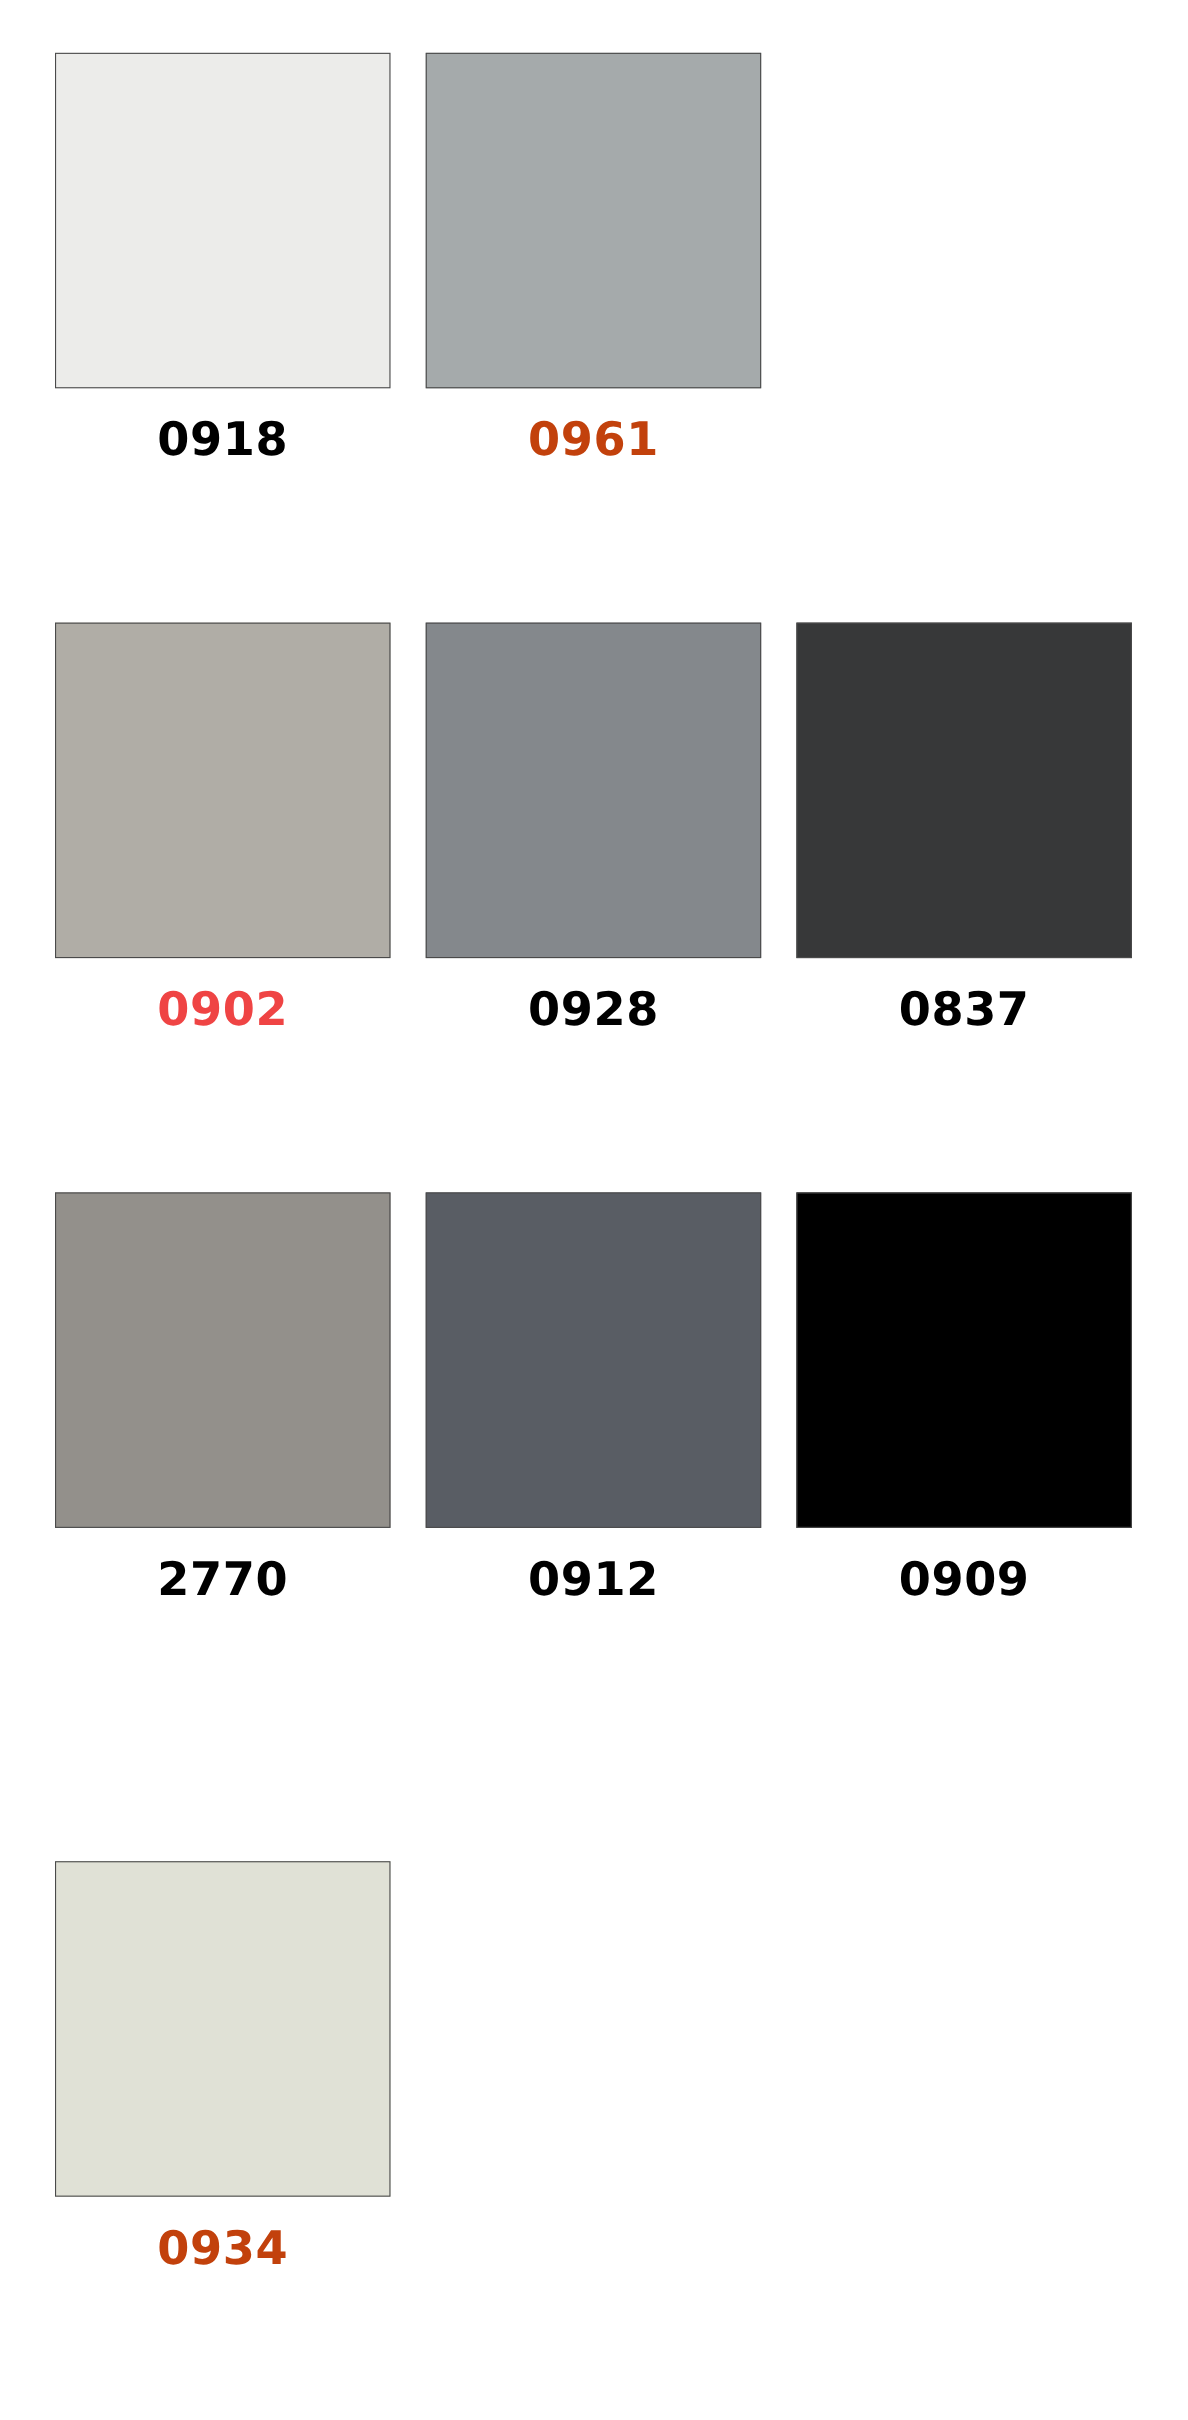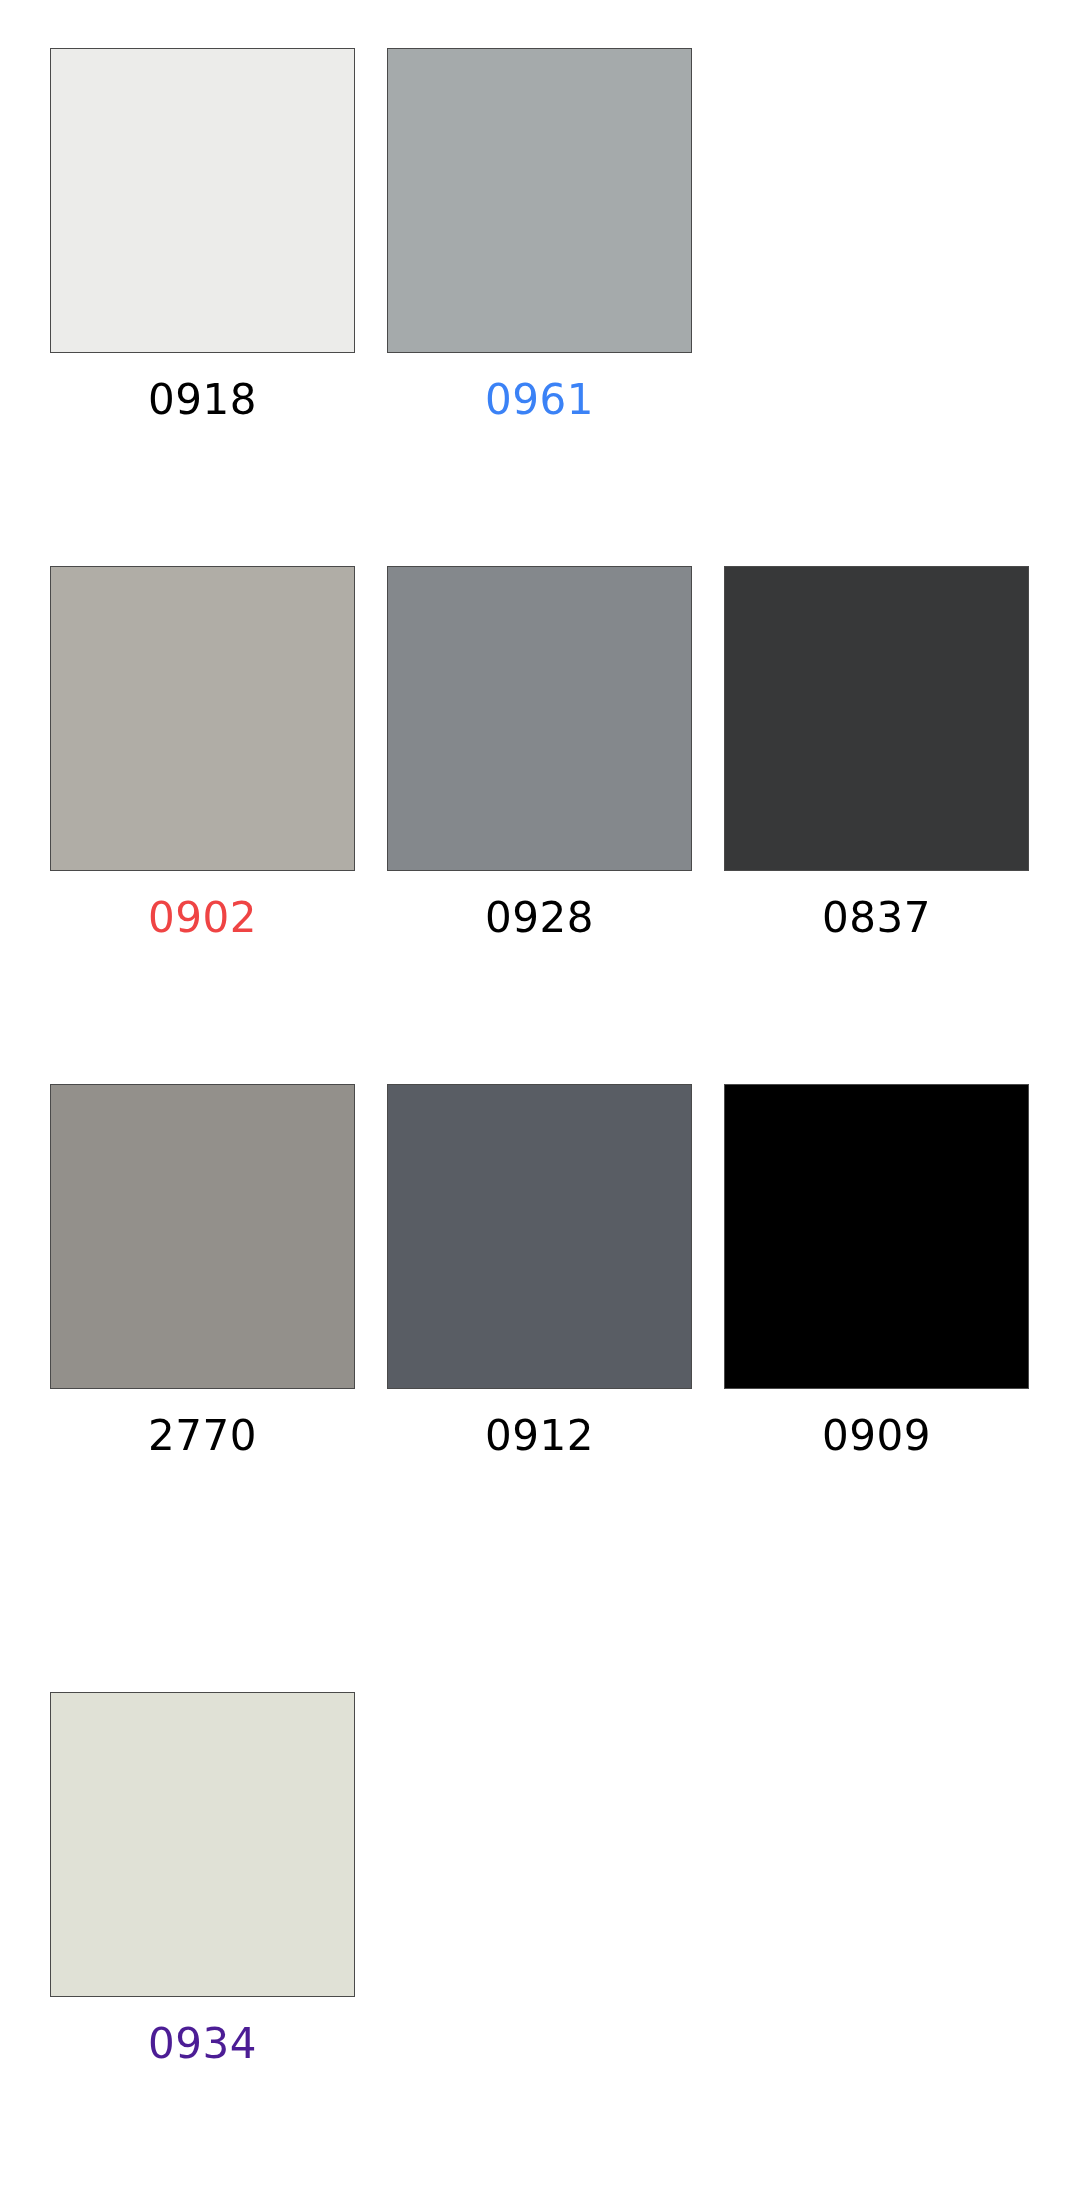--- a/index.html
+++ b/index.html
@@ -50,39 +50,39 @@
     border: 1px solid #4a4a4a;
   }
 
   .swatch-label {
     margin-top: 26px;
     font-size: 42px;
     line-height: 1;
     color: #000000;
     letter-spacing: 0.5px;
     text-align: center;
-    font-weight: 400;
+    font-weight: 700;
   }
 
   
   .row-gap-normal { height: 145px; grid-column: 1 / -1; }
   .row-gap-section { height: 235px; grid-column: 1 / -1; }
 </style>
 </head>
 <body>
 
 <div id="palette-sheet">
   <div class="swatch-grid">
       <div class="swatch-cell row-1">
         <div class="swatch-chip" style="background-color: rgb(236, 236, 234); border-color: rgb(74, 74, 74);"></div>
         <div class="swatch-label" style="color: rgb(0, 0, 0);">0918</div>
       </div>
       <div class="swatch-cell row-1">
         <div class="swatch-chip" style="background-color: rgb(165, 170, 171); border-color: rgb(74, 74, 74);"></div>
-        <div class="swatch-label" style="color: #3b82f6;">0961</div>
+        <div class="swatch-label" style="color: #c2410c;">0961</div>
       </div>
       <div class="row-gap-normal"></div>
       <div class="swatch-cell row-2">
         <div class="swatch-chip" style="background-color: rgb(176, 173, 166); border-color: rgb(74, 74, 74);"></div>
         <div class="swatch-label" style="color: #ef4444;">0902</div>
       </div>
       <div class="swatch-cell row-2">
         <div class="swatch-chip" style="background-color: rgb(132, 136, 140); border-color: rgb(74, 74, 74);"></div>
         <div class="swatch-label" style="color: rgb(0, 0, 0);">0928</div>
       </div>
@@ -99,16 +99,16 @@
         <div class="swatch-chip" style="background-color: rgb(89, 93, 100); border-color: rgb(74, 74, 74);"></div>
         <div class="swatch-label" style="color: rgb(0, 0, 0);">0912</div>
       </div>
       <div class="swatch-cell row-3">
         <div class="swatch-chip" style="background-color: rgb(0, 0, 0); border-color: rgb(74, 74, 74);"></div>
         <div class="swatch-label" style="color: rgb(0, 0, 0);">0909</div>
       </div>
       <div class="row-gap-section"></div>
       <div class="swatch-cell row-4">
         <div class="swatch-chip" style="background-color: rgb(224, 225, 214); border-color: rgb(74, 74, 74);"></div>
-        <div class="swatch-label" style="color: #4c1d95;">0934</div>
+        <div class="swatch-label" style="color: #c2410c;">0934</div>
       </div>
     </div>
 </div>
 
 </body></html>

